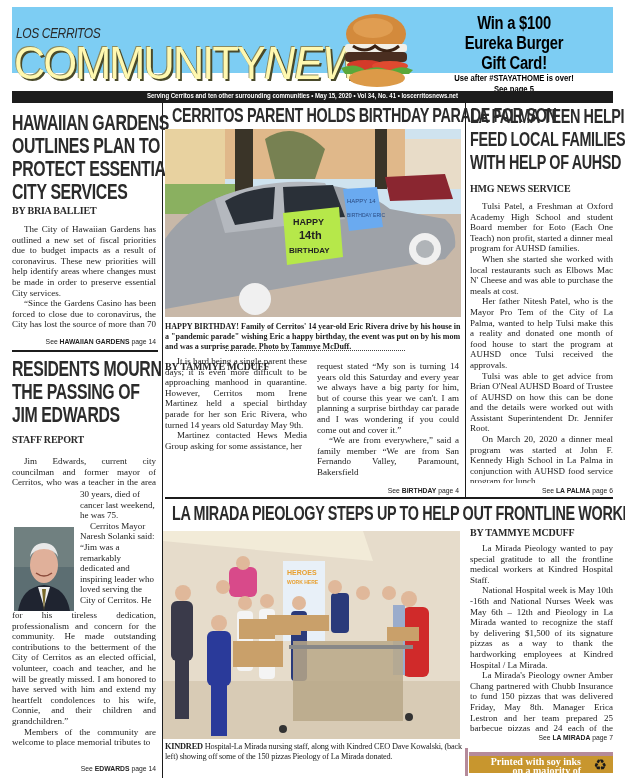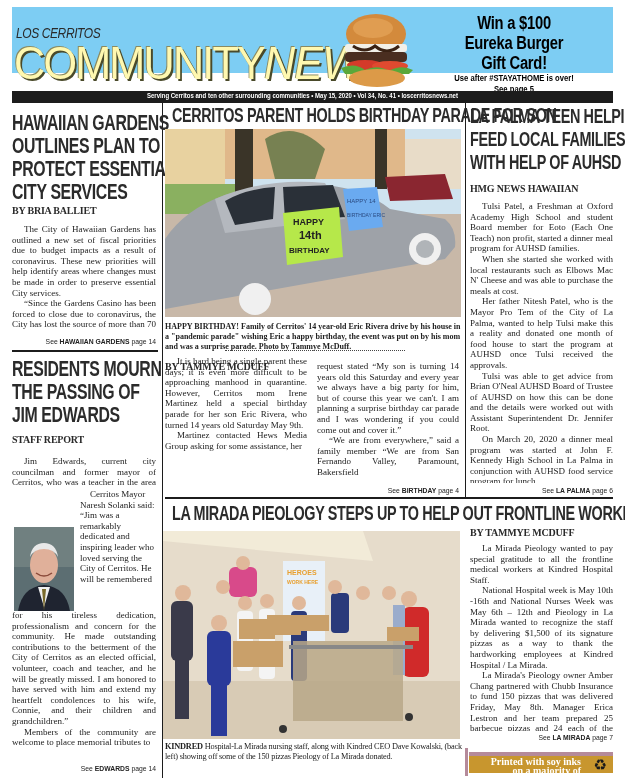--- a/index.html
+++ b/index.html
@@ -142,20 +142,21 @@
   <rect width="60" height="84" fill="#5c6e72"></rect>
   <rect x="0" y="0" width="60" height="40" fill="#7d8c8a" opacity="0.6"></rect>
   <path d="M4 84 Q8 60 30 58 Q52 60 56 84 Z" fill="#1f2430"></path>
   <path d="M24 60 L30 80 L36 60 Z" fill="#f0f0f0"></path>
   <path d="M28 62 L30 84 L32 62 Z" fill="#7a6a2a"></path>
   <ellipse cx="30" cy="38" rx="14" ry="18" fill="#e0b09a"></ellipse>
   <path d="M16 30 Q18 16 30 16 Q42 16 44 30 Q40 22 30 22 Q20 22 16 30 Z" fill="#e8e8e8"></path>
   <path d="M22 46 Q30 52 38 46" stroke="#8a4a3a" stroke-width="1.5" fill="none"></path>
 </svg>
 <div class="body body-je-side">
+  <p>30 years, died of cancer last weekend, he was 75.</p>
   <p style="text-indent:10px">Cerritos Mayor Naresh Solanki said: “Jim was a remarkably dedicated and inspiring leader who loved serving the City of Cerritos. He will be remembered</p>
 </div>
 <div class="c1 body body-je2">
   <p style="text-indent:0">for his tireless dedication, professionalism and concern for the community. He made outstanding contributions to the betterment of the City of Cerritos as an elected official, volunteer, coach and teacher, and he will be greatly missed. I am honored to have served with him and extend my heartfelt condolences to his wife, Connie, and their children and grandchildren.”</p>
   <p>Members of the community are welcome to place memorial tributes to</p>
 </div>
 <div class="c1 see see-je">
   <span>See</span> <b>EDWARDS</b> <span>page 14</span>
 </div>
 
@@ -199,21 +200,21 @@
 </div>
 <div class="see see-bday">
   <span>See</span> <b>BIRTHDAY</b> <span>page 4</span>
 </div>
 
 <div class="c3 hl hl-lp">
   <div>LA PALMA TEEN HELPING</div>
   <div>FEED LOCAL FAMILIES</div>
   <div>WITH HELP OF AUHSD</div>
 </div>
-<div class="c3 byline by-lp">HMG NEWS HAWAIIAN</div>
+<div class="c3 byline by-lp">HMG NEWS SERVICE</div>
 <div class="c3 body body-lp">
   <p>Tulsi Patel, a Freshman at Oxford Academy High School and student Board member for Eoto (Each One Teach) non profit, started a dinner meal program for AUHSD families.</p>
   <p>When she started she worked with local restaurants such as Elbows Mac N' Cheese and was able to purchase the meals at cost.</p>
   <p>Her father Nitesh Patel, who is the Mayor Pro Tem of the City of La Palma, wanted to help Tulsi make this a reality and donated one month of food house to start the program at AUHSD once Tulsi received the approvals.</p>
   <p>Tulsi was able to get advice from Brian O'Neal AUHSD Board of Trustee of AUHSD on how this can be done and the details were worked out with Assistant Superintendent Dr. Jennifer Root.</p>
   <p>On March 20, 2020 a dinner meal program was started at John F. Kennedy High School in La Palma in conjunction with AUHSD food service program for lunch.</p>
 
 </div>
 <div class="c3 see see-lp">
   <span>See</span> <b>LA PALMA</b> <span>page 6</span>

